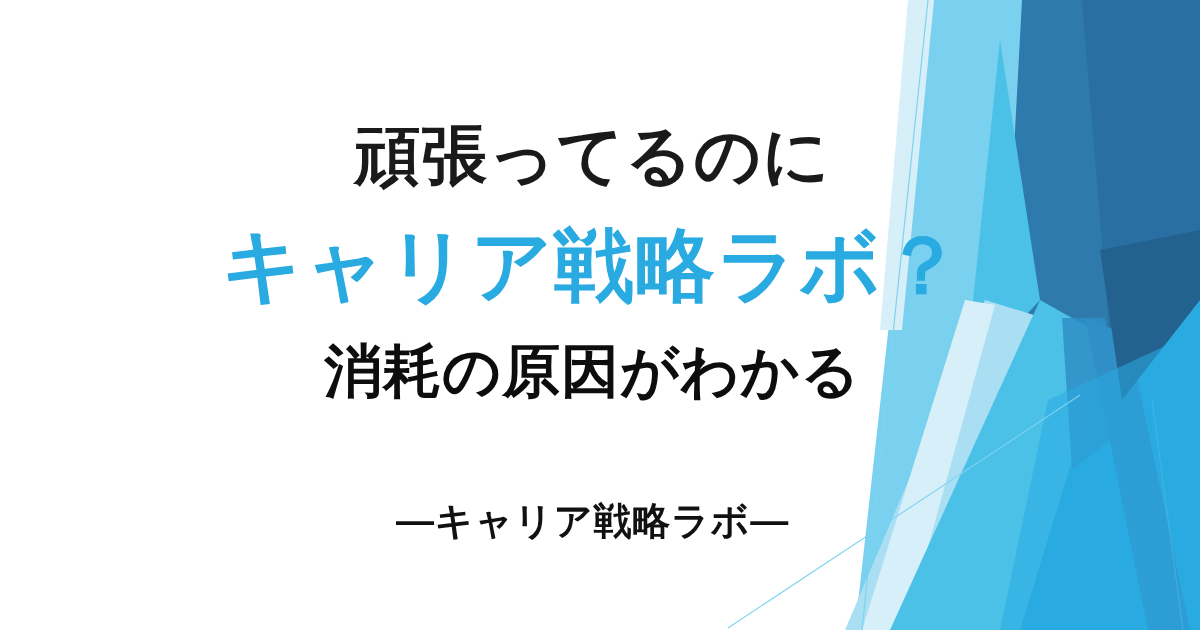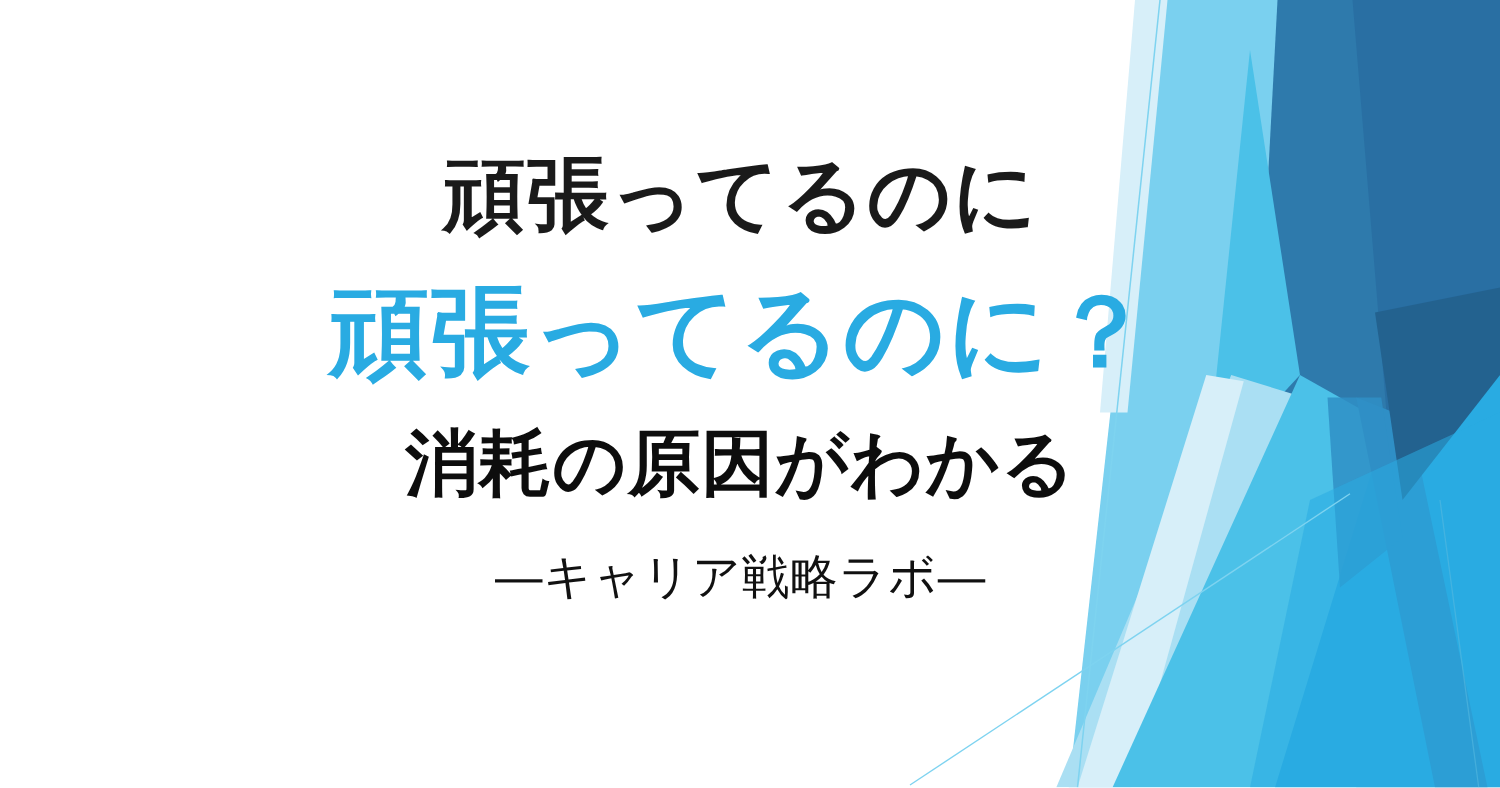--- a/index.html
+++ b/index.html
@@ -58,23 +58,23 @@
     color: #29abe2;
   }
 
   #line-3 {
     margin-top: 36px;
     font-size: 58px;
     color: #0d0d0d;
   }
 
   #footer-line {
-    margin-top: 36px;
+    margin-top: 96px;
     font-size: 38px;
-    font-weight: 400;
+    font-weight: 700;
     color: #111111;
     letter-spacing: 0.02em;
     white-space: nowrap;
   }
 </style>
 </head>
 <body>
 
 <div id="slide">
 
@@ -112,20 +112,20 @@
 
     <line x1="1080" y1="395" x2="728" y2="628" stroke="#7ed3f0" stroke-width="1.1"></line>
 
     <line x1="1152" y1="400" x2="1183" y2="630" stroke="#56b9e0" stroke-width="1" opacity="0.6"></line>
   </svg>
 
   <div id="text-block">
 
     <div class="line" id="line-1">頑張ってるのに</div>
 
-    <div class="line" id="line-2">頑張ってるのに？</div>
+    <div class="line" id="line-2">キャリア戦略ラボ？</div>
 
     <div class="line" id="line-3">消耗の原因がわかる</div>
 
     <div id="footer-line">―キャリア戦略ラボ―</div>
 
   </div>
 </div>
 
 </body></html>

